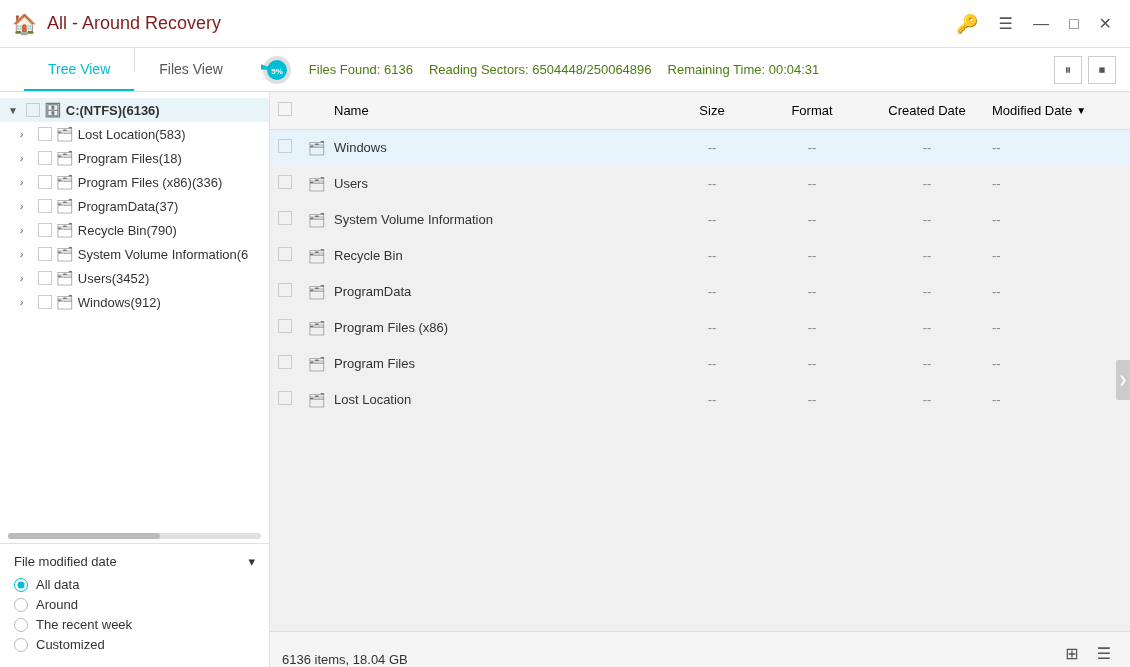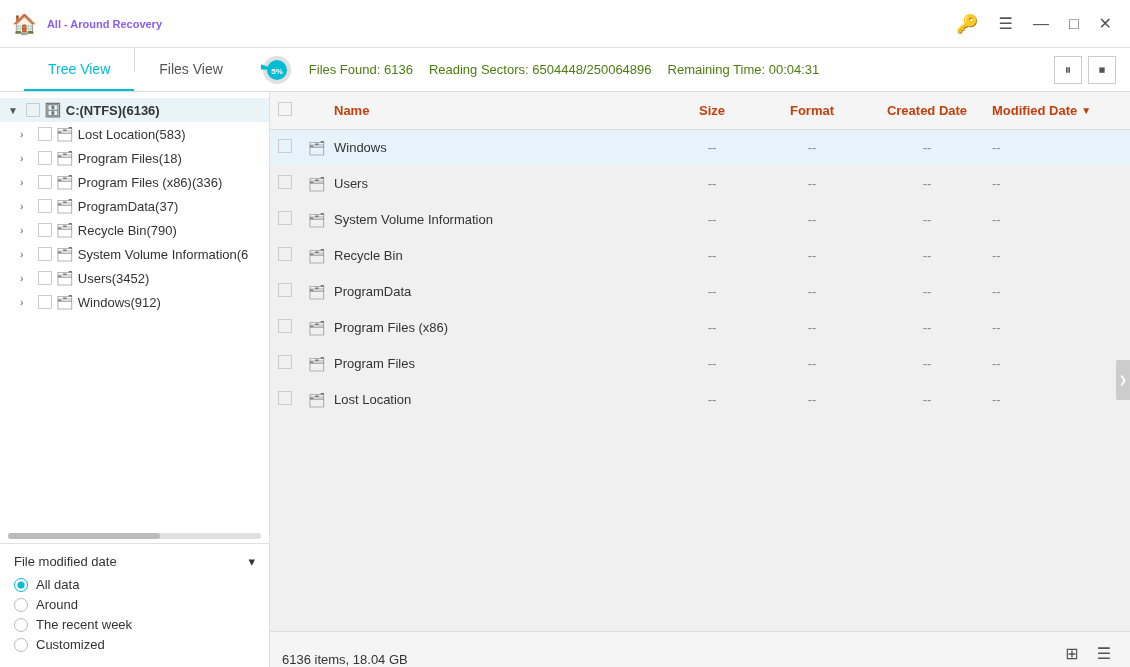--- a/index.html
+++ b/index.html
@@ -4,21 +4,21 @@
   <style>
     * { box-sizing: border-box; margin: 0; padding: 0; }
     body { font-family: 'Segoe UI', Arial, sans-serif; font-size: 13px; background: #f0f0f0; width: 1130px; height: 667px; overflow: hidden; }
 
     
     .title-bar {
       display: flex; align-items: center; background: #fff; height: 48px;
       padding: 0 12px; border-bottom: 1px solid #e0e0e0;
     }
     .title-bar-icon { font-size: 20px; margin-right: 10px; color: #555; }
-    .title-bar-title { font-size: 11px; font-weight: 700; color: #8b5cf6; flex: 1; }
+    .title-bar-title { font-size: 18px; font-weight: 400; color: #7f1d1d; flex: 1; }
     .title-bar-controls { display: flex; gap: 8px; align-items: center; }
     .title-bar-controls span { cursor: pointer; color: #555; font-size: 16px; padding: 4px 6px; }
     .title-bar-controls .key-icon { color: #00bcd4; font-size: 18px; }
     .tab {
       padding: 0 24px; height: 100%; display: flex; align-items: center;
       cursor: pointer; font-size: 14px; color: #555; border-bottom: 2px solid transparent;
     }
     .tab.active { color: #00bcd4; border-bottom: 2px solid #00bcd4; }
     .tab-divider { width: 1px; height: 24px; background: #ddd; }
     .info-text { font-size: 13px; color: #4d7c0f; }
@@ -66,21 +66,21 @@
     .radio-btn.checked::after {
       content: ''; position: absolute; width: 7px; height: 7px; border-radius: 50%;
       background: #00bcd4; top: 50%; left: 50%; transform: translate(-50%, -50%);
     }
 
     
     .table-header {
       display: flex; align-items: center; background: #f5f5f5; height: 38px;
       border-bottom: 1px solid #ddd; padding: 0 8px;
     }
-    .th { font-size: 13px; color: #c2410c; font-weight: 700; user-select: none; }
+    .th { font-size: 13px; color: #000000; font-weight: 400; user-select: none; }
     .col-check { width: 30px; flex-shrink: 0; }
     .col-icon { width: 26px; flex-shrink: 0; }
     .col-name { flex: 1; }
     .col-size { width: 100px; text-align: center; }
     .col-format { width: 100px; text-align: center; }
     .col-created { width: 130px; text-align: center; }
     .col-modified { width: 130px; text-align: center; display: flex; align-items: center; justify-content: flex-start; gap: 4px; }
 
     
     .table-body { flex: 1; overflow-y: auto; }

